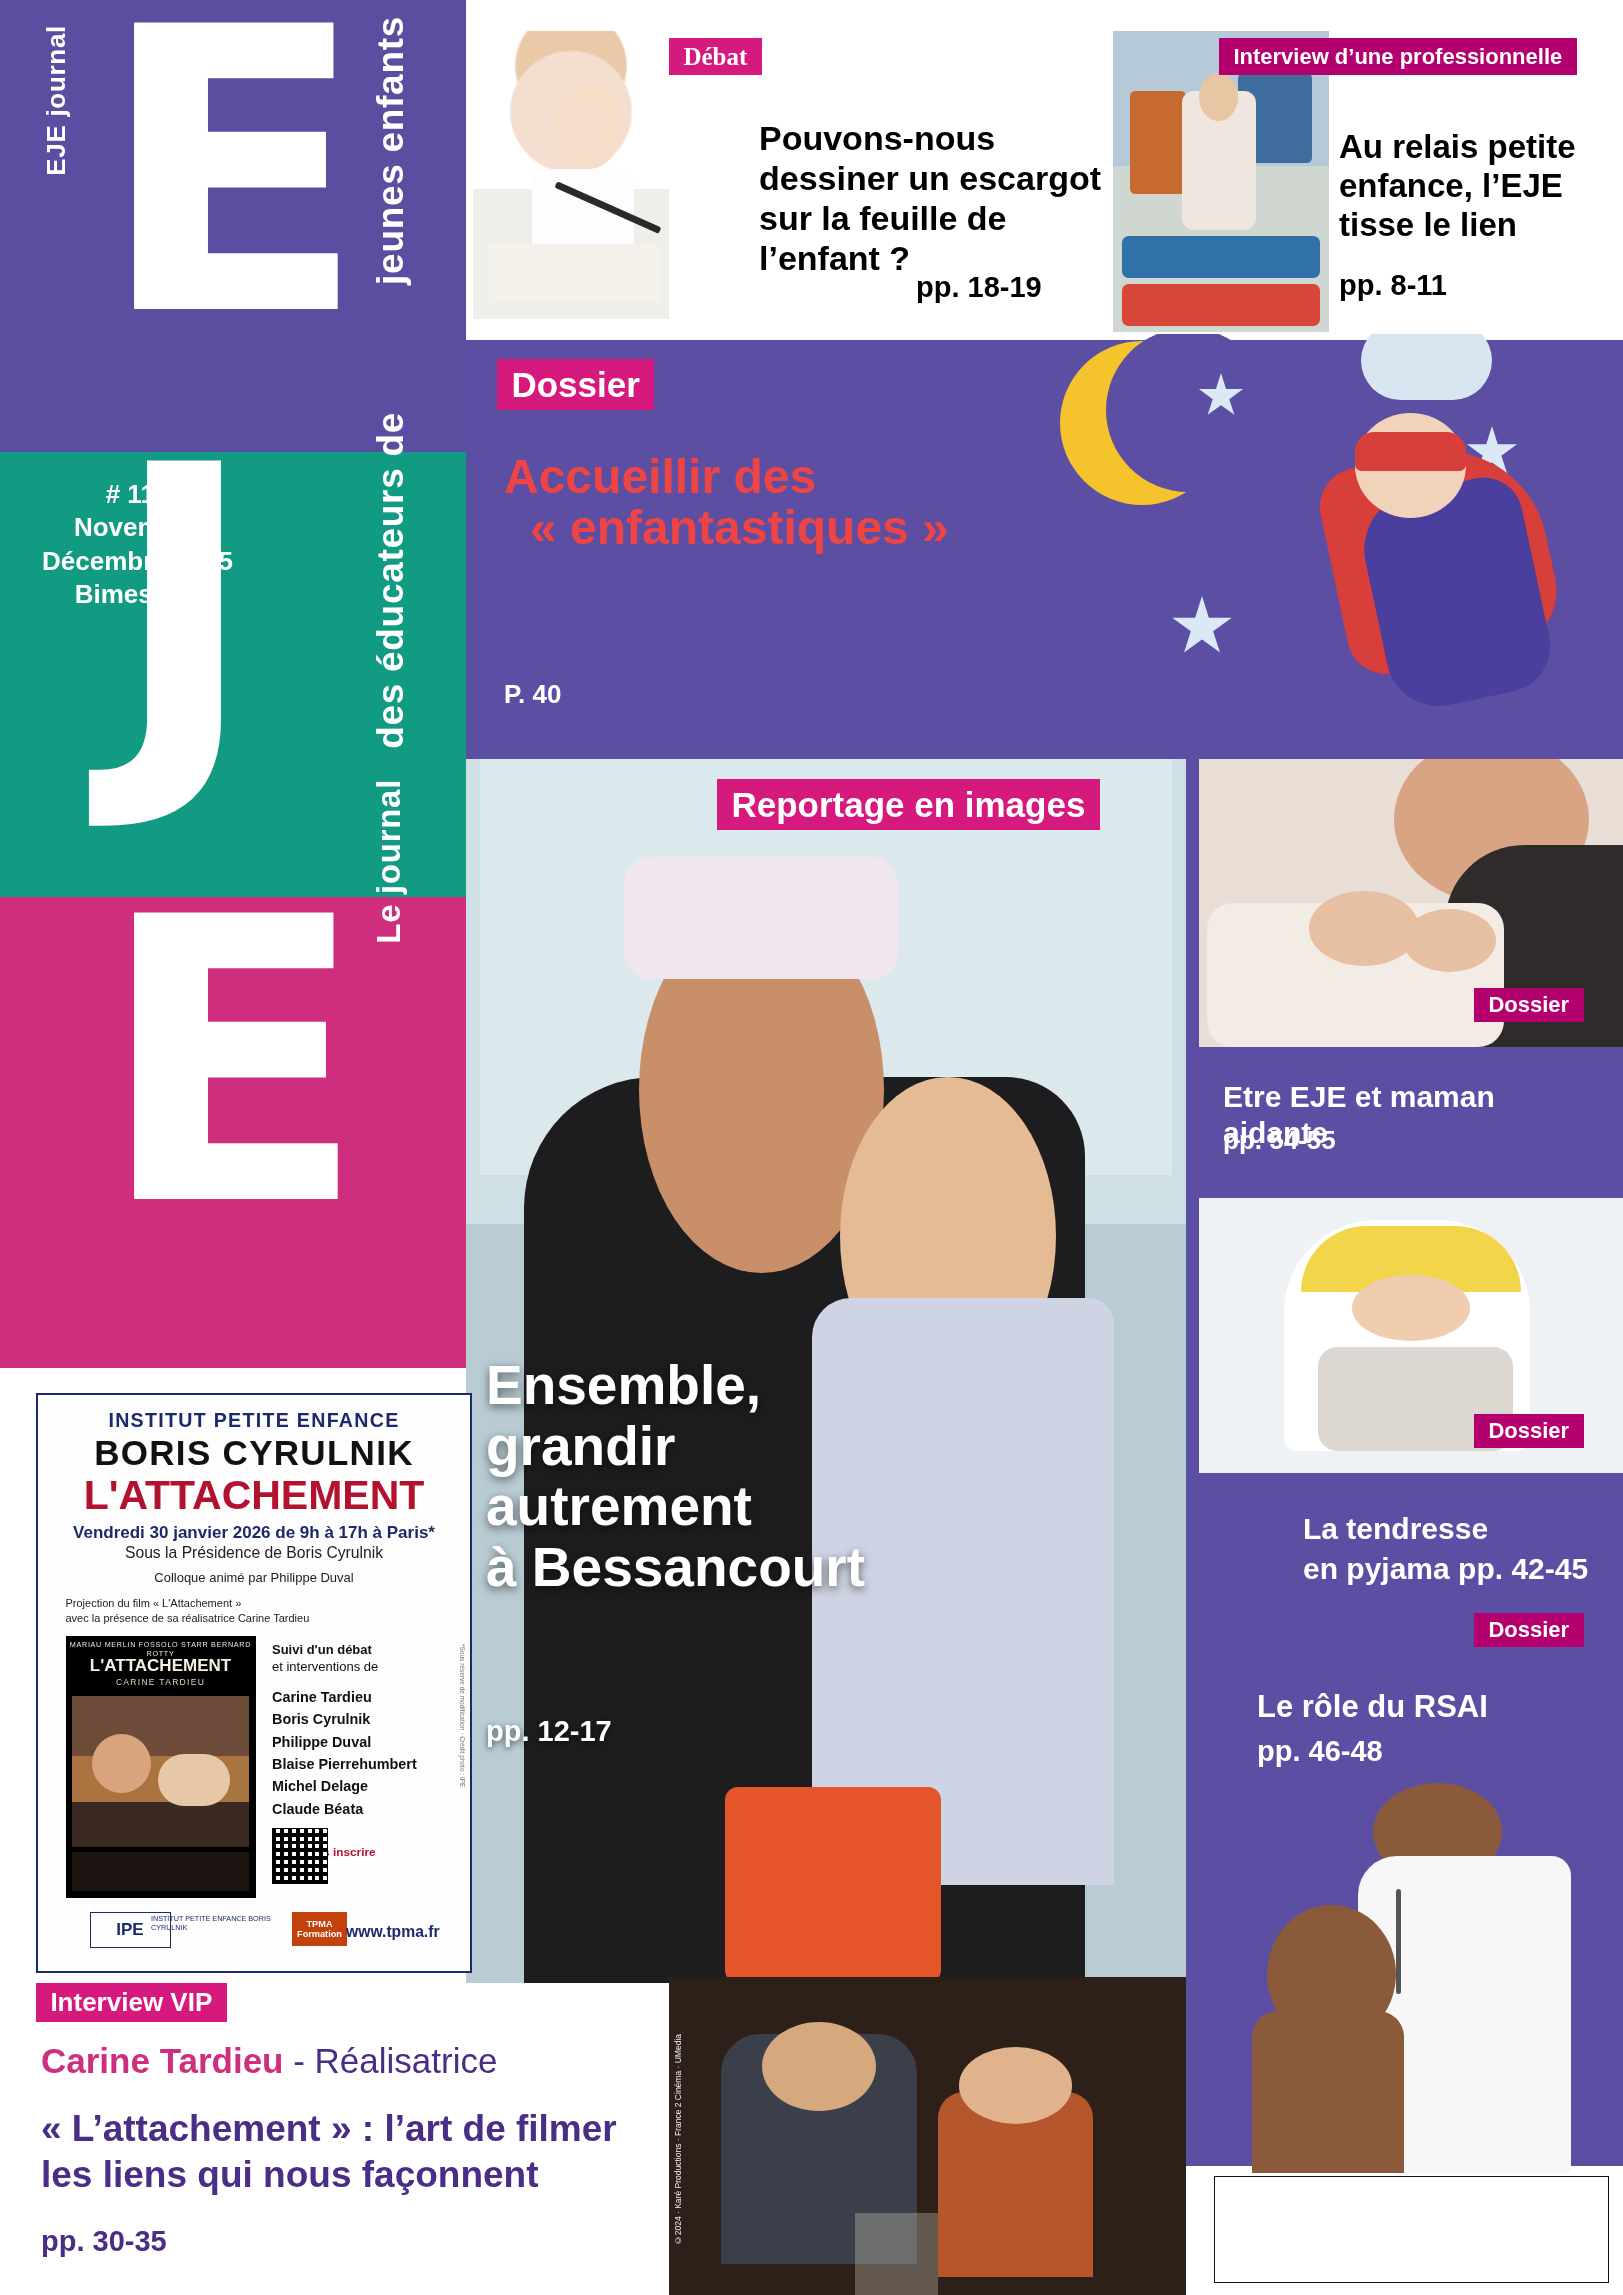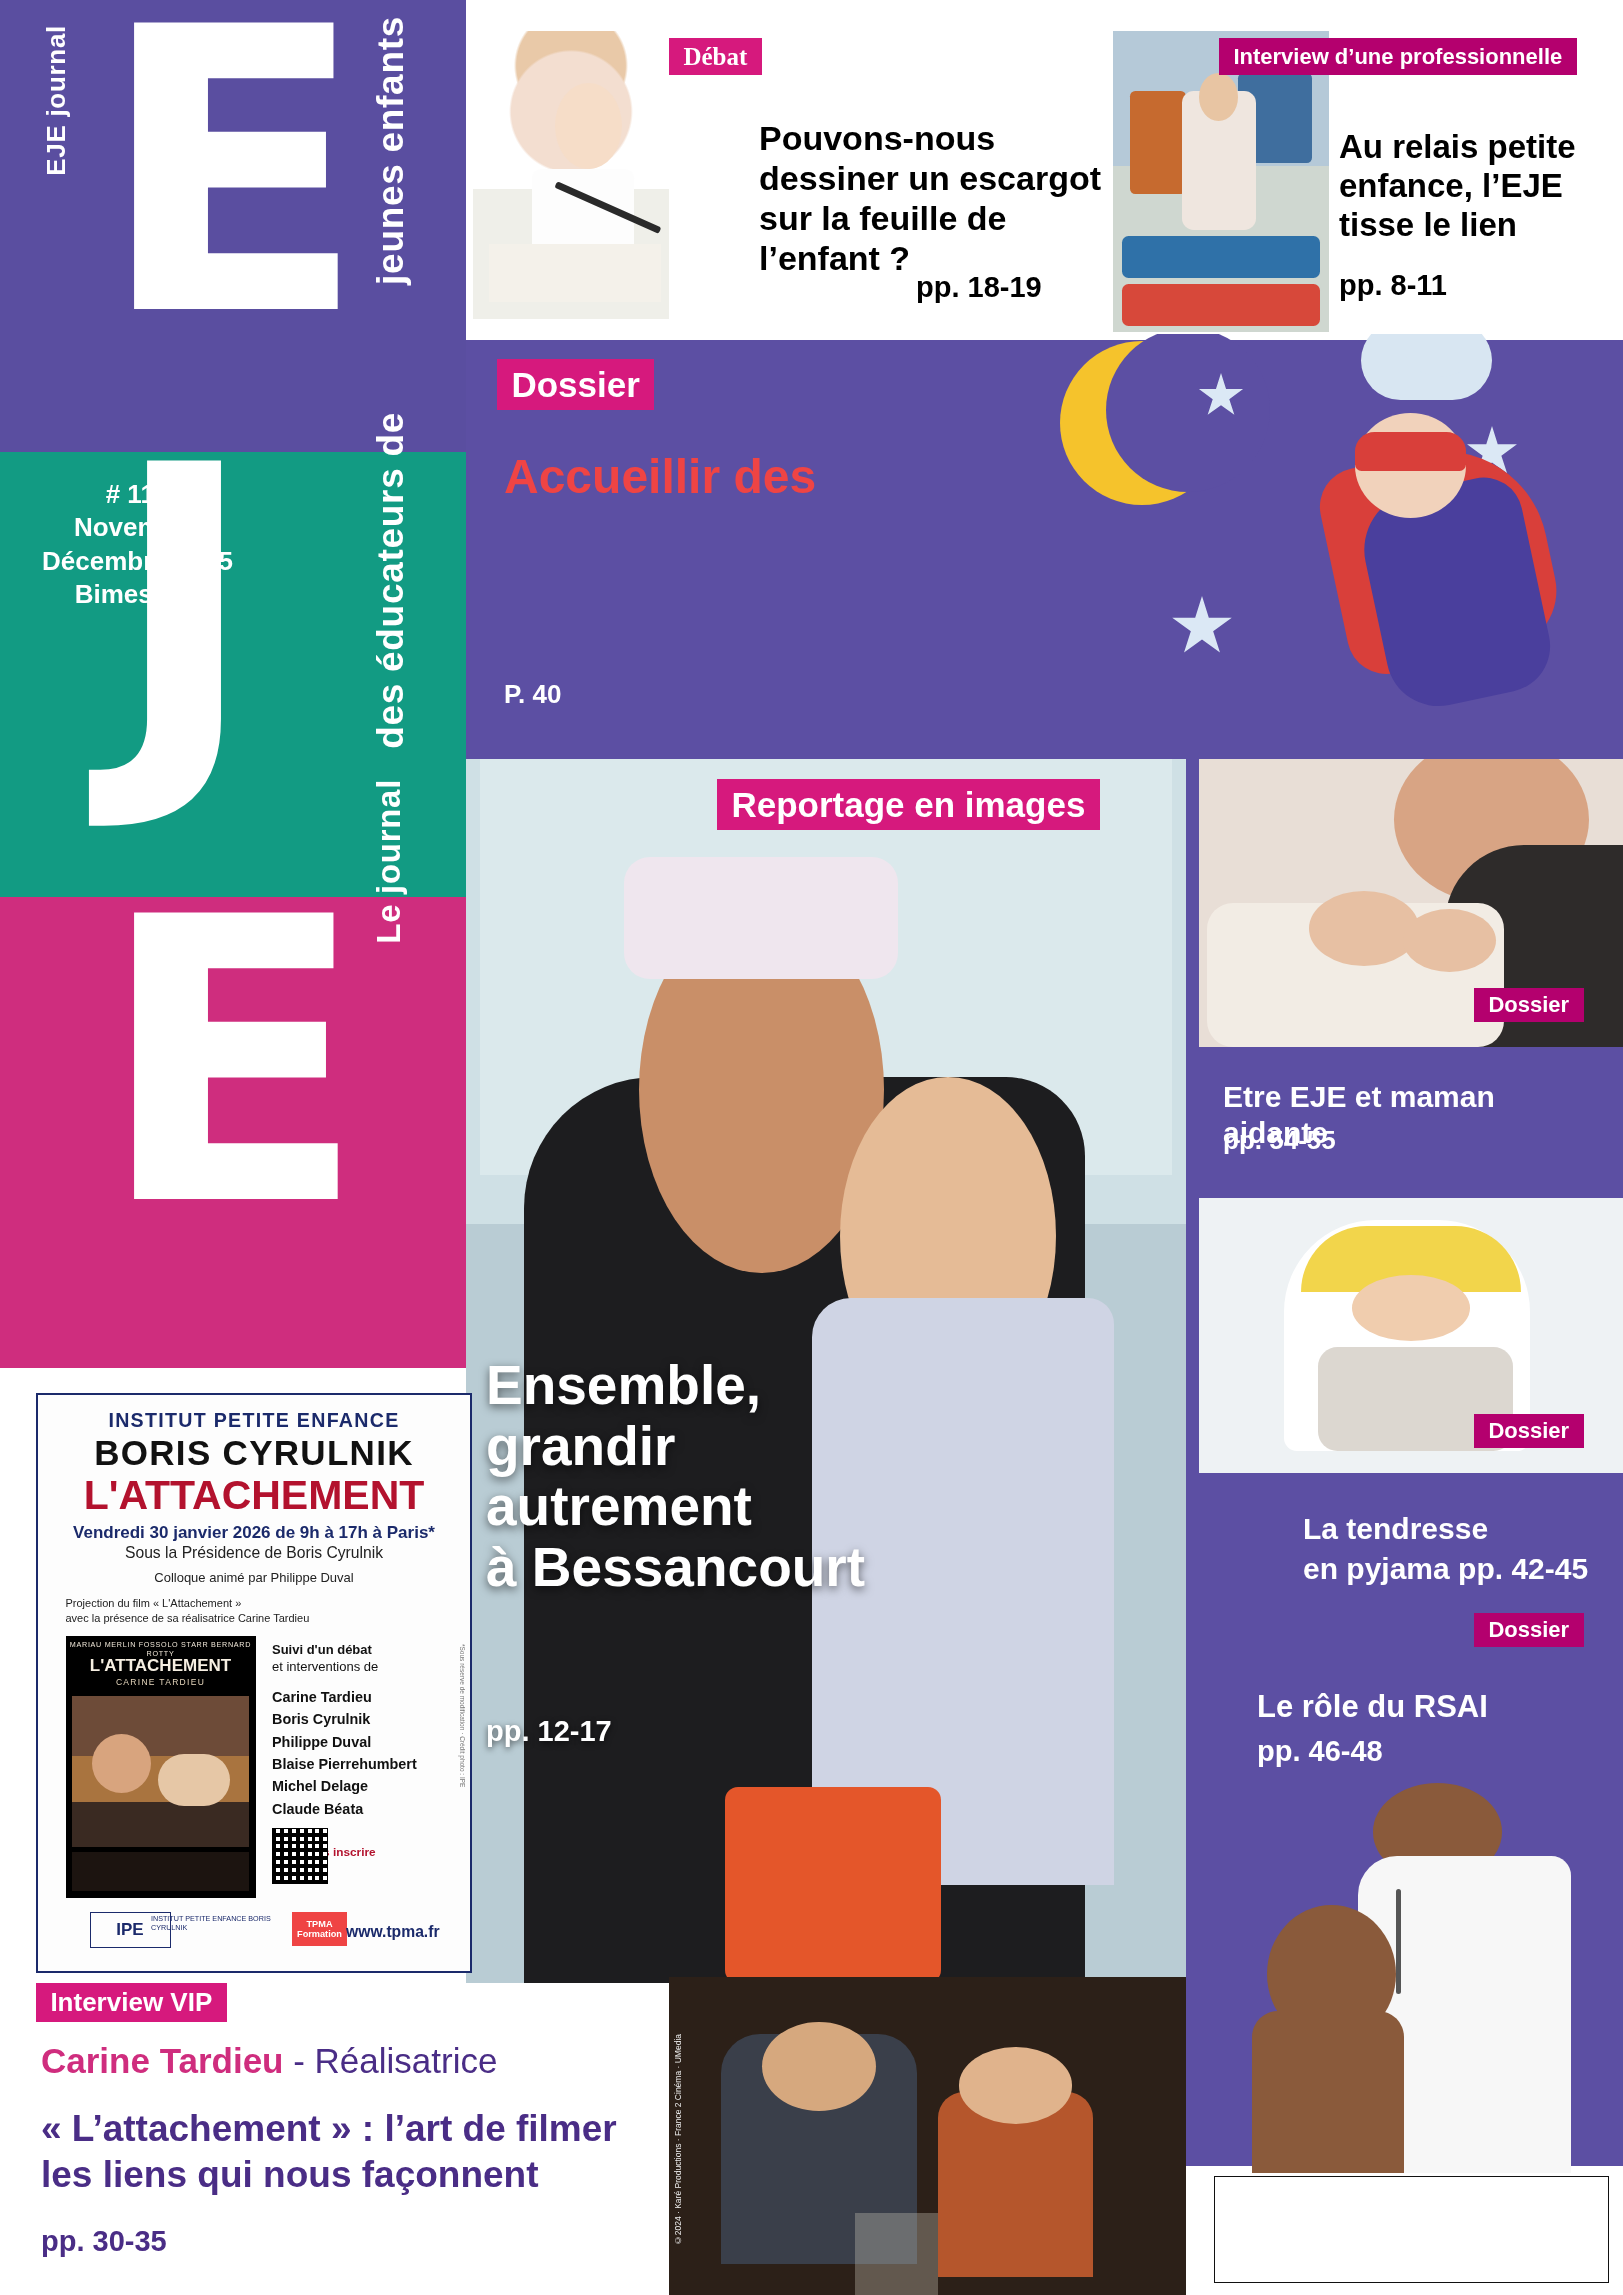--- a/index.html
+++ b/index.html
@@ -135,20 +135,21 @@
     <div style="position:absolute;left:340px;top:151px;width:164px;height:216px;background:#4a3f9d;border-radius:59px 39px 46px 52px;transform:rotate(-12deg);"></div>
     <div style="position:absolute;left:321px;top:79px;width:111px;height:105px;background:#f1d2bb;border-radius:50%;"></div>
     <div style="position:absolute;left:321px;top:98px;width:111px;height:39px;background:#d93f3a;border-radius:19.6px 19.6px 6.5px 6.5px;"></div>
   </div>
 
   <div class="tag tag-pink" style="left:497px;top:359px;height:51px;font-size:35px;">
       <span>Dossier</span>
     </div>
   <div class="hero-title">
     <div>Accueillir des</div>
+    <div style="padding-left:26px;">« enfantastiques »</div>
   </div>
   <div class="hero-sub">P. 40</div>
 
   <div class="report-ph ph">
     <div class="g" style="background:linear-gradient(#cfe0e5 0 38%, #b9ccd4 38% 100%);"></div>
     <div style="position:absolute;left:2%;top:0;width:96%;height:34%;background:#dbe9ec;"></div>
     <div style="position:absolute;left:8%;top:26%;width:78%;height:74%;background:#1d1d1f;border-radius:131px 79px 0 0;"></div>
     <div style="position:absolute;left:24%;top:12%;width:34%;height:30%;border-radius:50%;background:#c98f68;"></div>
     <div style="position:absolute;left:22%;top:8%;width:38%;height:10%;border-radius:26px;background:#efe6ee;"></div>
     <div style="position:absolute;left:52%;top:26%;width:30%;height:26%;border-radius:50%;background:#e5bb96;"></div>
@@ -246,21 +247,21 @@
       <div>Claude Béata</div>
     </div>
 
     <div style="position:absolute;left:234px;top:416px;font-size:11.8px;font-weight:bold;color:#b3122e;margin-top:34px;">Pour vous inscrire</div>
     <div style="position:absolute;left:234px;top:433px;width:56px;height:56px;background:
         repeating-linear-gradient(90deg,#000 0 3.9px,#fff 3.9px 7.9px),
         repeating-linear-gradient(0deg,#000 0 3.9px,#fff 3.9px 7.9px);background-blend-mode:multiply;"></div>
 
     <div style="position:absolute;left:27.5px;top:517px;width:79px;height:34px;border:1.3px solid #1b2a6b;display:flex;align-items:center;justify-content:center;font-size:17px;font-weight:bold;color:#1b2a6b;margin-left:24px;">IPE</div>
     <div style="position:absolute;left:113px;top:520px;width:131px;font-size:7.2px;color:#1b2a6b;line-height:1.2;">INSTITUT PETITE ENFANCE BORIS CYRULNIK</div>
-    <div style="position:absolute;left:254px;top:517px;width:55px;height:34px;background:#ef4444;color:#fff;font-size:9.2px;font-weight:bold;display:flex;align-items:center;justify-content:center;text-align:center;">TPMA Formation</div>
+    <div style="position:absolute;left:254px;top:517px;width:55px;height:34px;background:#c2410c;color:#fff;font-size:9.2px;font-weight:bold;display:flex;align-items:center;justify-content:center;text-align:center;">TPMA Formation</div>
     <div style="position:absolute;left:308px;top:528px;font-size:15.7px;font-weight:bold;color:#1b2a6b;">www.tpma.fr</div>
 
     <div style="position:absolute;right:3.9px;top:249px;writing-mode:vertical-rl;font-size:6.5px;color:#777;">*Sous réserve de modification · Crédit photo : IPE</div>
   </div>
 
   <div class="tag tag-pink" style="left:36px;top:1983px;height:39px;font-size:26px;">
       <span>Interview VIP</span>
     </div>
 
   <div class="bot-txt" style="left:41px;top:2041px;font-size:35px;">

